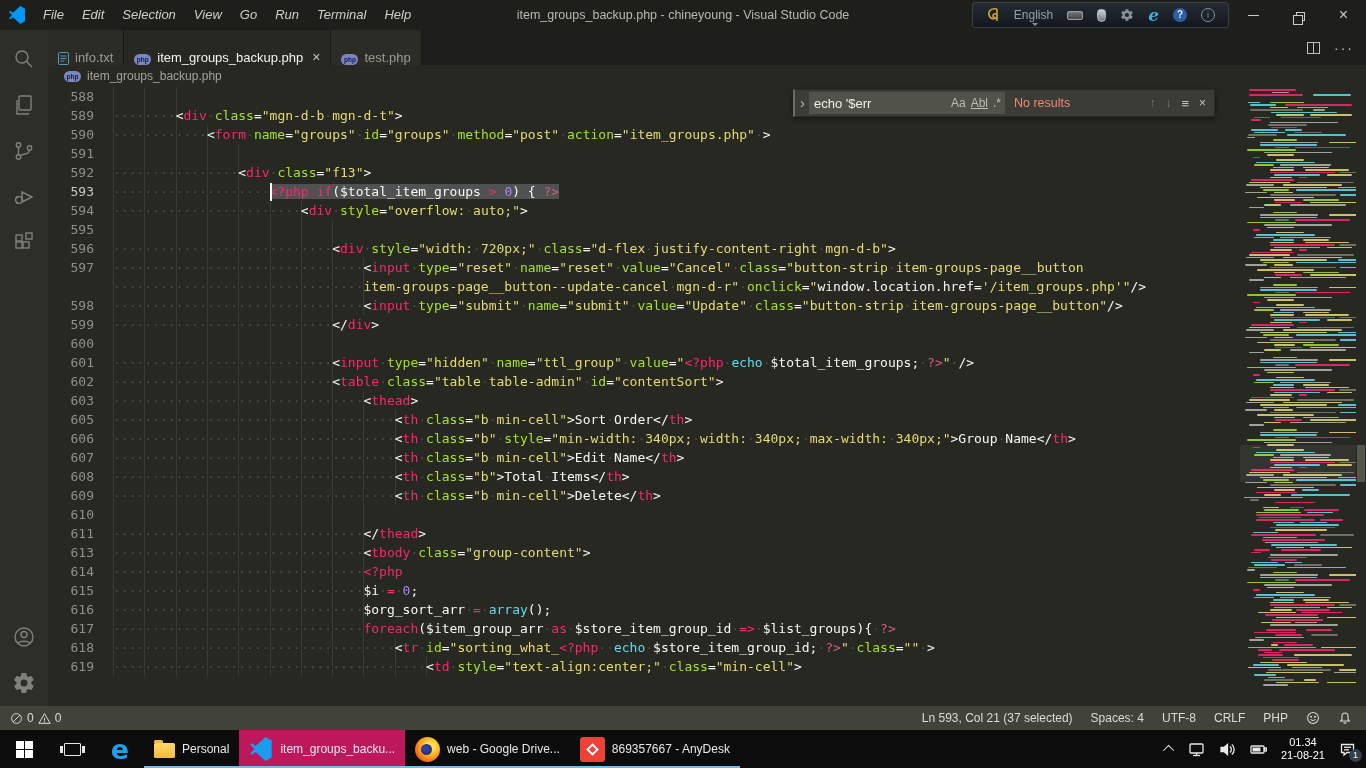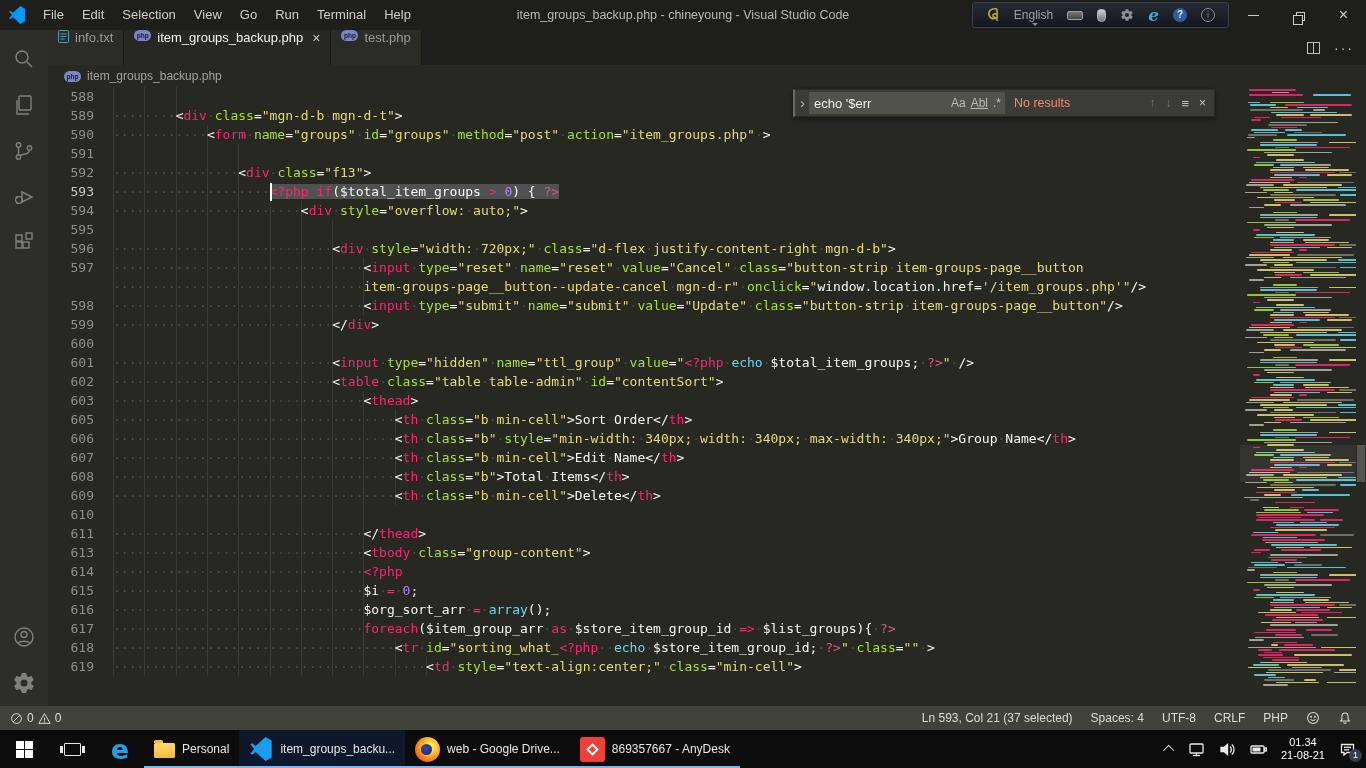--- a/index.html
+++ b/index.html
@@ -3,21 +3,21 @@
 <meta charset="utf-8">
 <style>
   * { margin:0; padding:0; box-sizing:border-box; }
   html,body { width:1366px; height:768px; overflow:hidden; background:#000; }
   body { font-family:"Liberation Sans", sans-serif; }
   .window { width:1366px; height:768px; display:flex; flex-direction:column; background:#272822; position:relative; }
 
   
   .titlebar { height:30px; background:#1e1f1b; display:flex; align-items:center; color:#cfcfc8; font-size:13px; position:relative; flex:none; }
   .vscode-logo { width:18px; height:18px; margin:0 8px 0 8px; flex:none; }
-  .menu-item { padding:0 9px; height:30px; line-height:30px; cursor:default; }
+  .menu-item { padding:0 9px; height:30px; line-height:30px; cursor:default;font-style:italic; }
   .win-title { position:absolute; left:0; right:0; text-align:center; font-size:12.5px; color:#b9b9b1; pointer-events:none; }
   .tb-right { margin-left:auto; display:flex; align-items:center; height:30px; position:relative; z-index:2; }
   .langbar { height:26px; display:flex; align-items:center; background:linear-gradient(#262b33,#14171d); border:1px solid #3a3f4a; border-radius:3px; padding:0 6px; margin-right:2px; }
   .langbar > * { margin:0 7px; }
   .avro-glyph { width:14px; height:16px; }
   .lang-label { color:#9aa0a8; font-size:12px; position:relative; }
   .lang-label::after { content:""; position:absolute; left:45%; bottom:-7px; border:3px solid transparent; border-top-color:#8a8f98; }
   .kbd-icon { width:16px; height:9px; border:1px solid #9aa0a8; border-radius:2px; background:linear-gradient(#777,#444); }
   .mouse-icon { width:9px; height:13px; border:1px solid #b8bcc2; border-radius:4px 4px 5px 5px; background:linear-gradient(#cfd3d8,#70757c); }
   .gear-sm { width:14px; height:14px; fill:#8a8f98; }
@@ -33,21 +33,21 @@
   
   .main { flex:1; display:flex; min-height:0; }
   .activitybar { width:48px; background:#2d2e27; display:flex; flex-direction:column; align-items:center; padding-top:6px; flex:none; }
   .ab-icon { width:48px; height:46px; display:flex; align-items:center; justify-content:center; }
   .ab-icon svg { width:24px; height:24px; stroke:#81817a; fill:none; stroke-width:1.4; }
   .ab-icon.filled svg { fill:#81817a; stroke:none; }
   .ab-bottom { margin-top:auto; }
 
   .editor-col { flex:1; display:flex; flex-direction:column; min-width:0; }
   .tabbar { height:35px; background:#1e1f1c; display:flex; align-items:stretch; flex:none; }
-  .tab { display:flex; align-items:flex-start; padding:0 10px; font-size:13px; color:#9b9b90; background:#2b2c26; border-right:1px solid #191a16; cursor:default; white-space:nowrap; }
+  .tab { display:flex; align-items:flex-end; padding:0 10px; font-size:13px; color:#9b9b90; background:#2b2c26; border-right:1px solid #191a16; cursor:default; white-space:nowrap; }
   .tab.active { background:#272822; color:#f4f4ef; }
   .tab .close { margin-left:9px; color:#c5c5c5; font-size:14px; }
   .php-badge { display:inline-block; min-width:17px; height:11px; border-radius:6px; background:#7a86c2; color:#141c38; font-size:6.5px; font-weight:bold; text-align:center; line-height:11px; margin-right:6px; letter-spacing:0; }
   .txt-file-icon { width:11px; height:13px; margin-right:6px; }
   .tab-actions { margin-left:auto; display:flex; align-items:center; padding-right:12px; color:#c0c0b8; }
   .split-icon { width:13px; height:12px; border:1px solid #c0c0b8; position:relative; margin-right:14px; }
   .split-icon::before { content:""; position:absolute; left:5px; top:0; bottom:0; border-left:1px solid #c0c0b8; }
   .more-dots { letter-spacing:2px; font-size:14px; line-height:8px; }
 
   .breadcrumb { height:22px; background:#272822; display:flex; align-items:center; padding-left:16px; font-size:12px; color:#a3a39a; flex:none; }
@@ -99,21 +99,21 @@
   .tk-btn { width:48px; display:flex; align-items:center; justify-content:center; flex:none; }
   .win-logo { display:grid; grid-template-columns:8px 8px; grid-template-rows:8px 8px; gap:1px; }
   .win-logo i { background:#fff; }
   .taskview-icon { width:17px; height:13px; border:1.5px solid #e8e8e8; border-radius:1px; position:relative; }
   .taskview-icon::before { content:""; position:absolute; right:-5px; top:2px; width:3px; height:7px; background:#e8e8e8; }
   .taskview-icon::after { content:""; position:absolute; left:-5px; top:2px; width:3px; height:7px; background:#e8e8e8; }
   .edge-e { color:#1e9fe8; font-size:27px; font-weight:bold; line-height:27px; font-family:"DejaVu Sans", sans-serif; }
   .app-btn { display:flex; align-items:center; gap:7px; padding:0 10px; font-size:12px; position:relative; max-width:172px; flex:none; white-space:nowrap; }
   .app-btn .lbl { overflow:hidden; text-overflow:ellipsis; }
   .app-btn .underline { position:absolute; left:0; right:0; bottom:0; height:2px; background:#76b9ed; }
-  .app-btn.active { background:#0f172a; }
+  .app-btn.active { background:#be185d; }
   .folder-icon { width:21px; height:15px; background:linear-gradient(#ffd968,#f4b942); border-radius:1.5px; position:relative; margin-top:3px; flex:none; }
   .folder-icon::before { content:""; position:absolute; top:-3px; left:0; width:9px; height:3px; background:#f4b942; border-radius:1.5px 1.5px 0 0; }
   .ff-icon { width:25px; height:25px; border-radius:50%; background:radial-gradient(circle at 62% 38%, #ffe14d 0 18%, #ffb321 40%, #f0691f 70%, #d63a12 100%); position:relative; flex:none; }
   .ff-icon::before { content:""; position:absolute; left:6px; top:7px; width:11px; height:11px; border-radius:50%; background:radial-gradient(circle at 40% 40%, #3a45b0, #1b2560); }
   .ad-icon { width:25px; height:25px; background:#ee4138; border-radius:3px; display:flex; align-items:center; justify-content:center; flex:none; }
   .ad-icon i { width:9px; height:9px; border:2px solid #fff; transform:rotate(45deg); display:block; }
   .vs-task-icon { width:24px; height:24px; flex:none; }
   .tray { margin-left:auto; display:flex; align-items:center; gap:14px; padding-right:10px; }
   .chev-up { width:8px; height:8px; border-left:1.6px solid #e8e8e8; border-top:1.6px solid #e8e8e8; transform:rotate(45deg) translateY(2px); }
   .tray svg { width:17px; height:17px; stroke:#e8e8e8; fill:none; stroke-width:1.3; display:block; }

